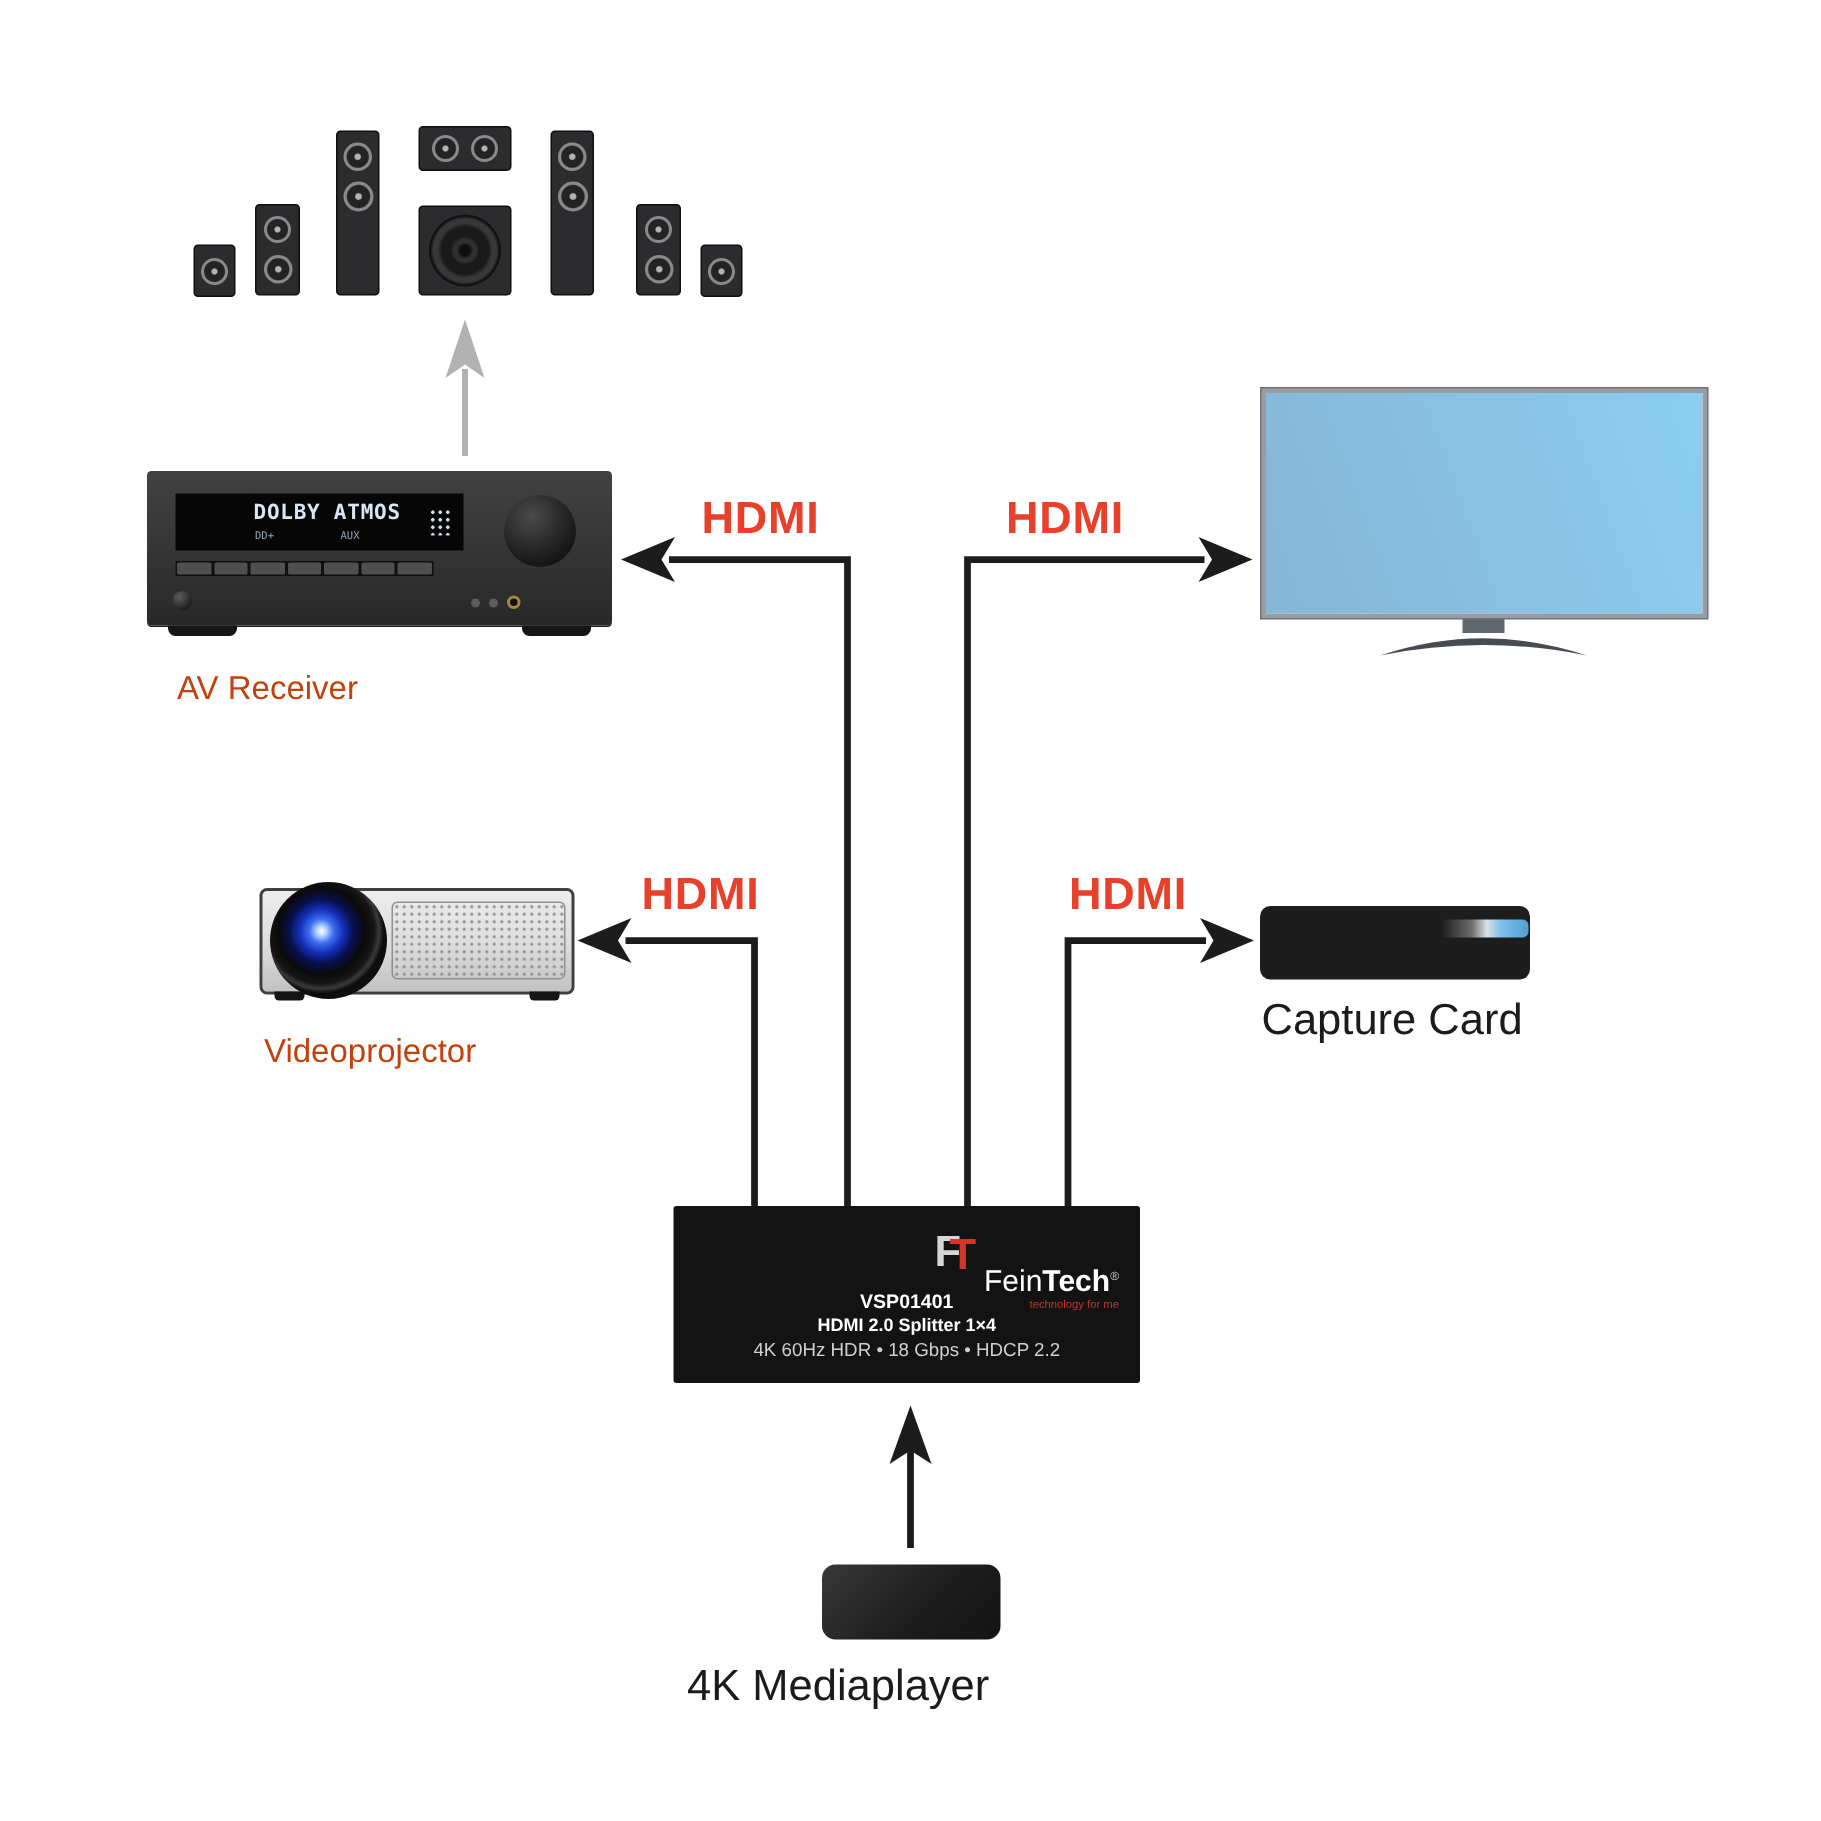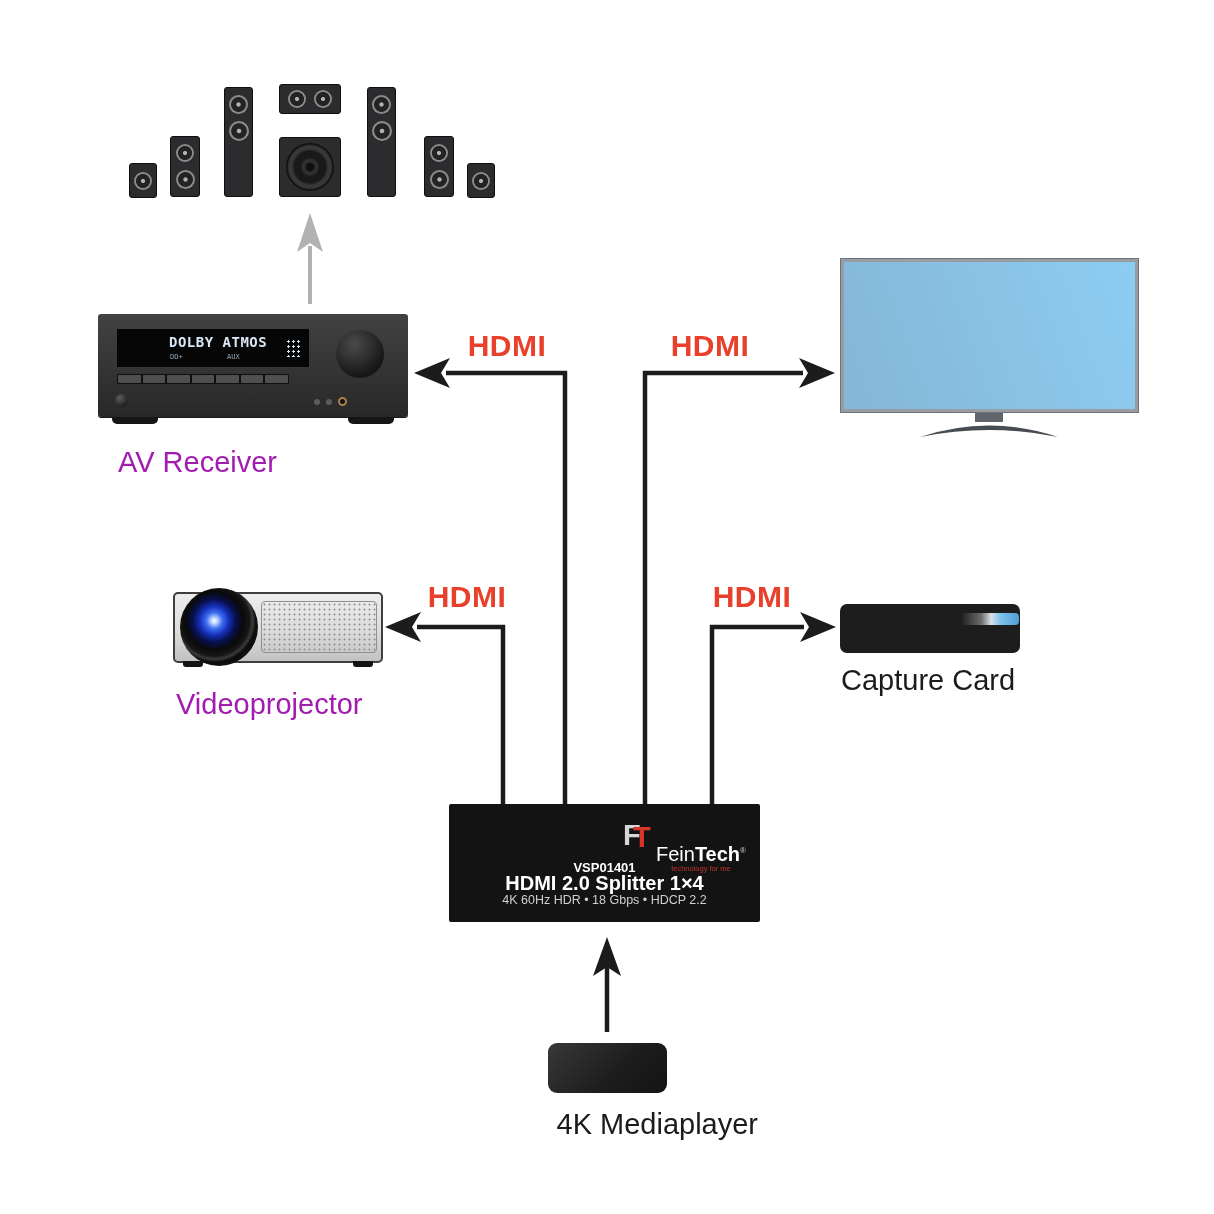--- a/index.html
+++ b/index.html
@@ -1,21 +1,21 @@
 <!DOCTYPE html>
 <html><head>
 <meta charset="utf-8">
 <style>
   html,body{margin:0;padding:0;background:#ffffff;}
   .canvas{position:relative;width:1214px;height:1214px;background:#ffffff;overflow:hidden;
           font-family:"Liberation Sans",sans-serif;color:#1b1b1b;}
   svg.wires{position:absolute;left:0;top:0;width:1214px;height:1214px;pointer-events:none;}
 
   
-  .devlabel{position:absolute;font-size:29px;color:#a21caf;white-space:nowrap;}
+  .devlabel{position:absolute;font-size:22px;color:#c2410c;white-space:nowrap;}
   .hdmi{position:absolute;width:120px;height:34px;line-height:34px;text-align:center;
         font-size:30px;font-weight:bold;color:#e8402a;letter-spacing:0.5px;}
 
   
   .spk{position:absolute;background:#2c2c2e;border:1px solid #0f0f0f;border-radius:3px;
        display:flex;flex-direction:column;align-items:center;justify-content:space-evenly;box-sizing:border-box;}
   .spk.row{flex-direction:row;}
   .spk.tower{justify-content:flex-start;padding-top:7px;gap:7px;}
   .drv{border-radius:50%;flex:none;
        background:radial-gradient(circle,#b2b2b2 0 13%,#232323 19% 52%,#8a8a8a 58% 78%,#1c1c1c 84%);}
@@ -66,30 +66,30 @@
 
   
   .splitter{position:absolute;left:449px;top:804px;width:311px;height:118px;background:#131313;border-radius:2px;}
   .ft-logo{position:absolute;right:14px;top:16px;display:flex;align-items:flex-start;gap:3px;}
   .ft-emblem{position:relative;width:30px;height:32px;}
   .ft-emblem .ft-f{position:absolute;left:0;top:0;font-size:29px;line-height:30px;font-weight:bold;color:#d6d6d6;}
   .ft-emblem .ft-t{position:absolute;left:10px;top:2px;font-size:29px;line-height:30px;font-weight:bold;color:#d8352a;}
   .ft-name{font-size:20px;line-height:22px;color:#ffffff;margin-top:20px;white-space:nowrap;}
   .ft-name .ft-tech{font-weight:bold;}
   .ft-name sup{font-size:8px;color:#cfcfcf;}
-  .ft-tag{font-size:7.5px;color:#c2342b;text-align:center;margin-top:-1px;}
+  .ft-tag{font-size:7.5px;color:#c2342b;text-align:right;margin-top:-1px;}
   .sp-text{position:absolute;left:0;top:56px;width:100%;text-align:center;color:#ffffff;}
   .sp-model{font-size:13px;font-weight:bold;line-height:15px;}
-  .sp-name{font-size:20px;font-weight:bold;line-height:17px;}
+  .sp-name{font-size:12px;font-weight:bold;line-height:17px;}
   .sp-specs{font-size:12.5px;color:#cfcfcf;line-height:16px;}
 
   
   .mediaplayer{position:absolute;left:548px;top:1043px;width:119px;height:50px;border-radius:9px;
                background:linear-gradient(135deg,#383838 0%,#1c1c1c 60%,#141414 100%);}
-  .mp-label{position:absolute;left:458px;top:1108px;width:300px;text-align:right;font-size:29px;}
+  .mp-label{position:absolute;left:458px;top:1108px;width:300px;text-align:left;font-size:29px;}
   .cc-label{position:absolute;left:841px;top:662px;font-size:29px;line-height:37px;}
 </style>
 </head>
 <body>
 
 <div class="canvas">
 
   <svg class="wires" viewBox="0 0 1214 1214">
 
     <g>

